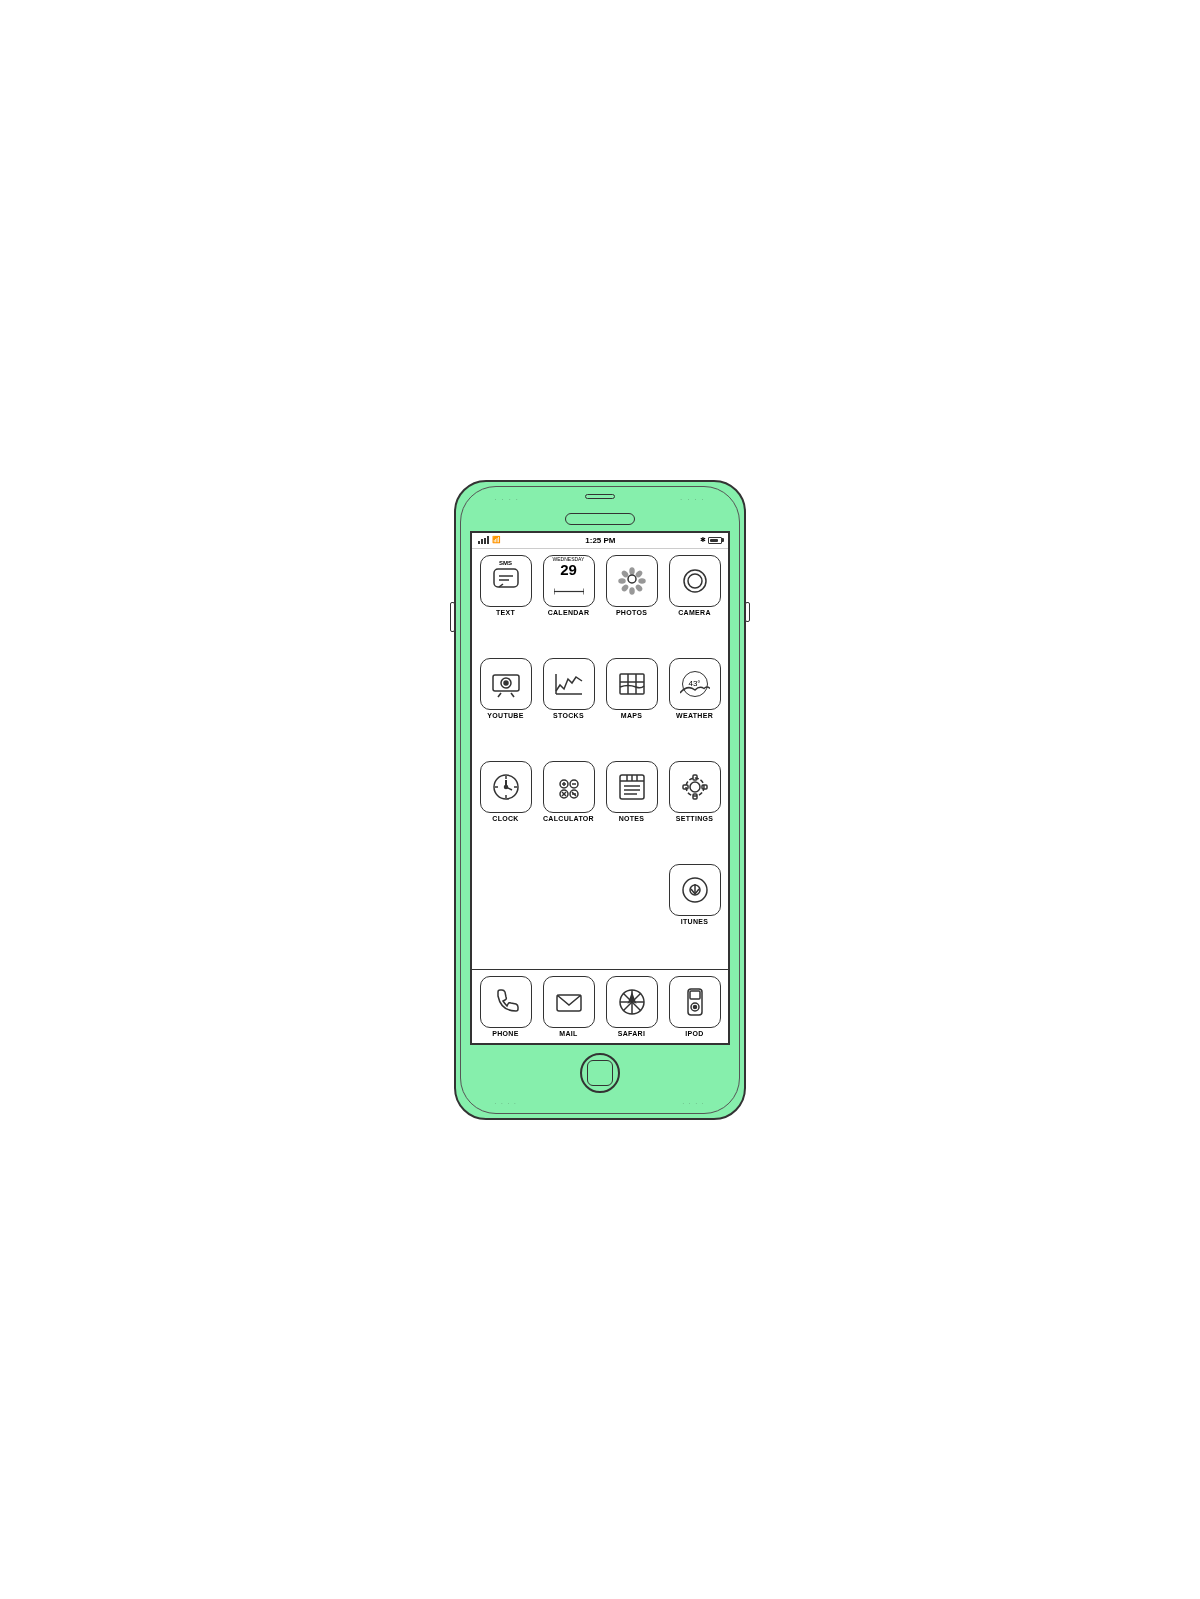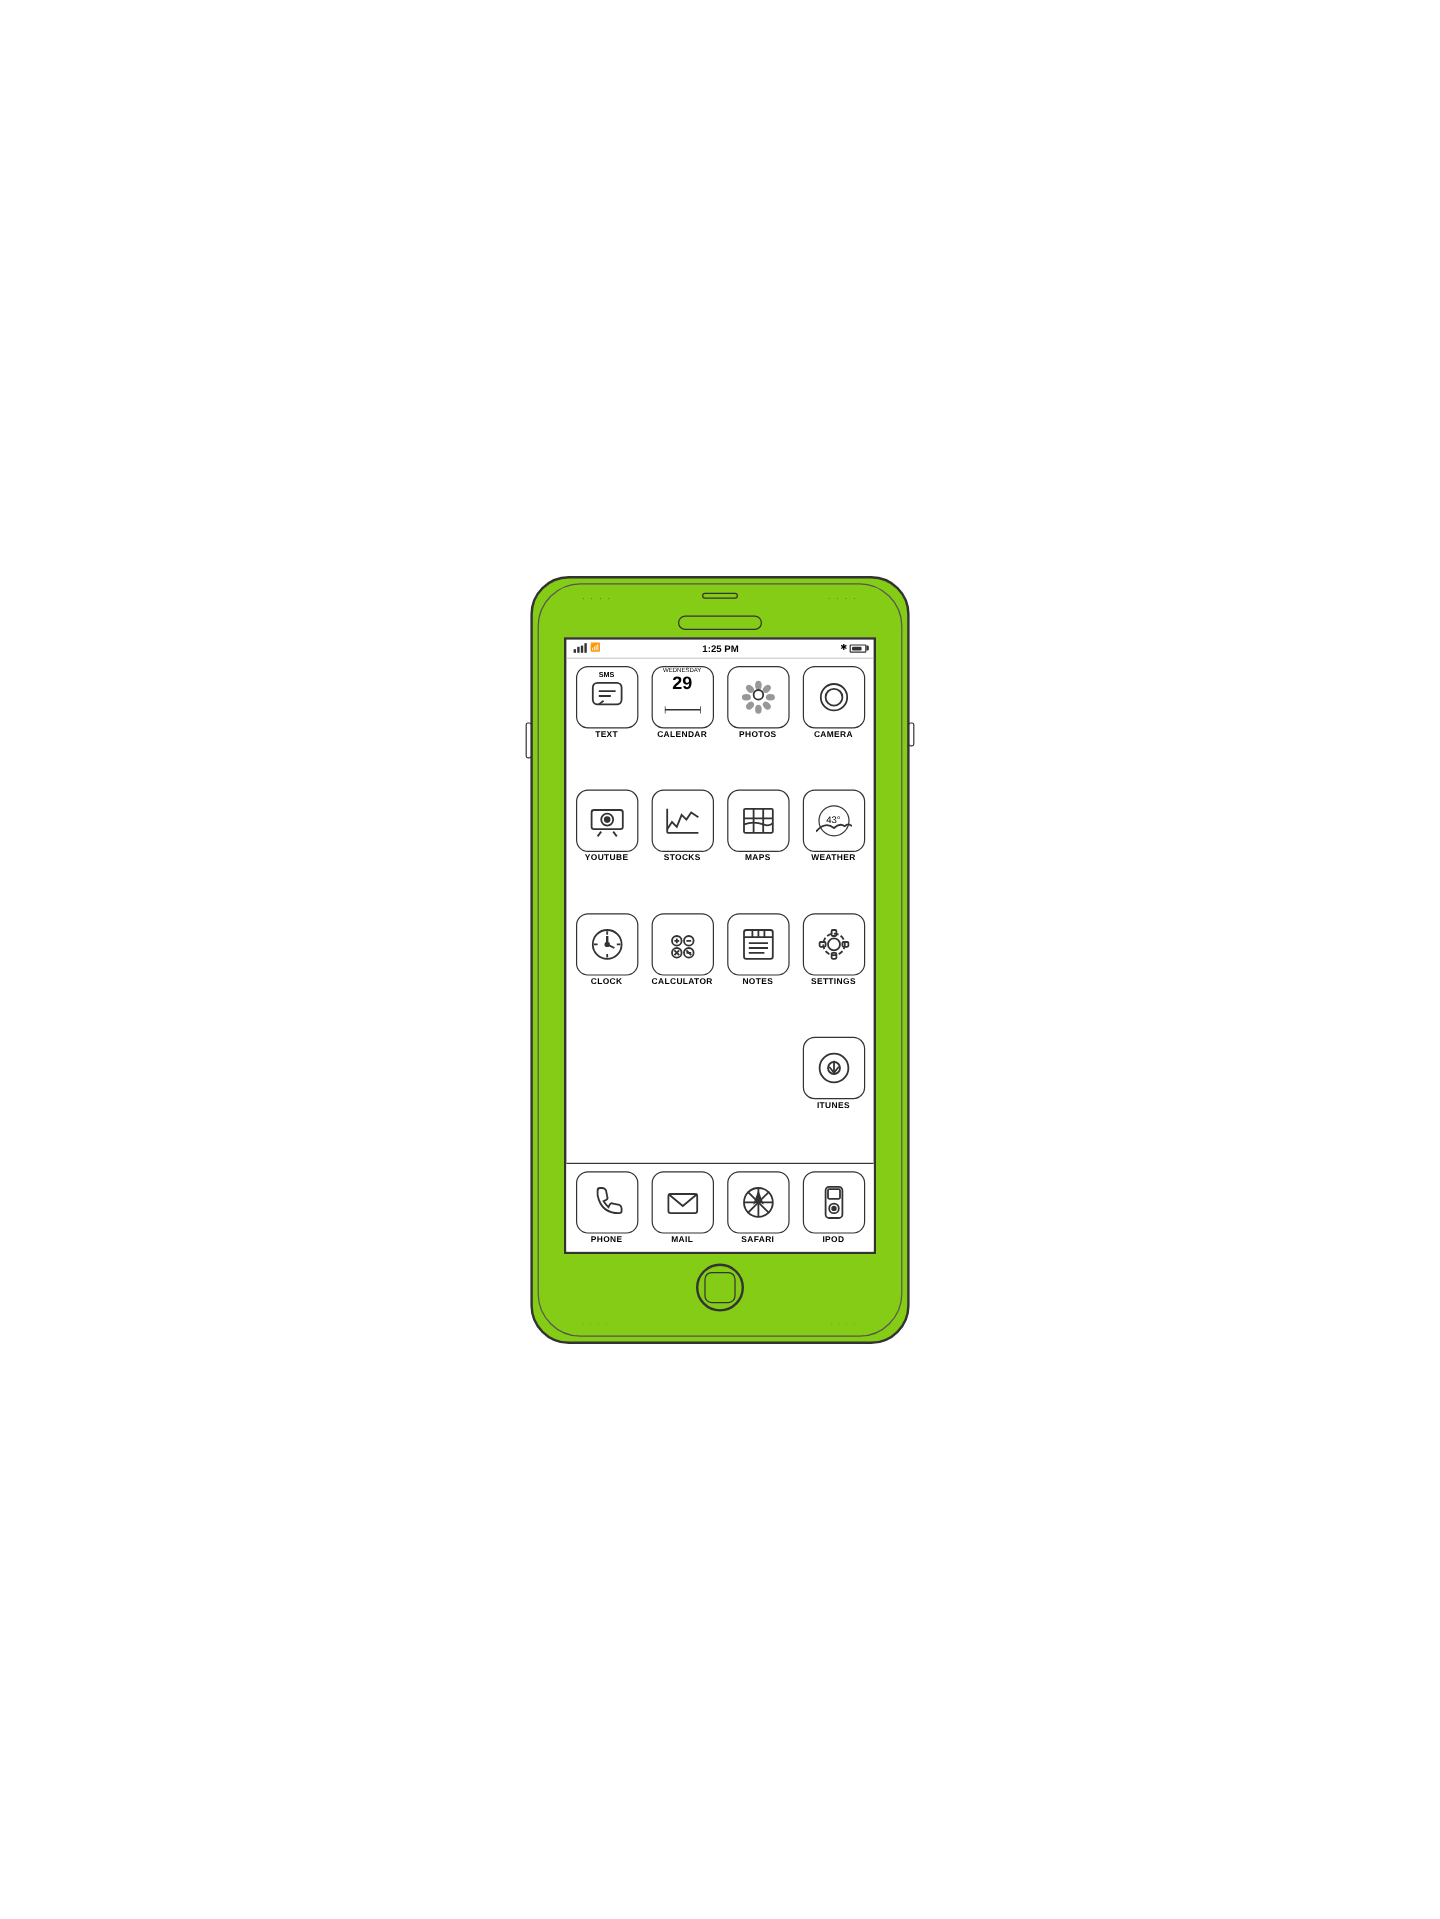--- a/index.html
+++ b/index.html
@@ -13,25 +13,25 @@
       font-family: Arial, sans-serif;
     }
 
     .phone-container {
       display: flex;
       align-items: center;
       justify-content: center;
     }
 
     .phone {
-      width: 316px;
+      width: 292px;
       height: 640px;
       border: 2.5px solid #333;
       border-radius: 32px;
-      background: #84cc16;
+      background: #86efac;
       position: relative;
       display: flex;
       flex-direction: column;
       align-items: center;
     }
 
     
     .phone::before {
       content: '';
       position: absolute;

